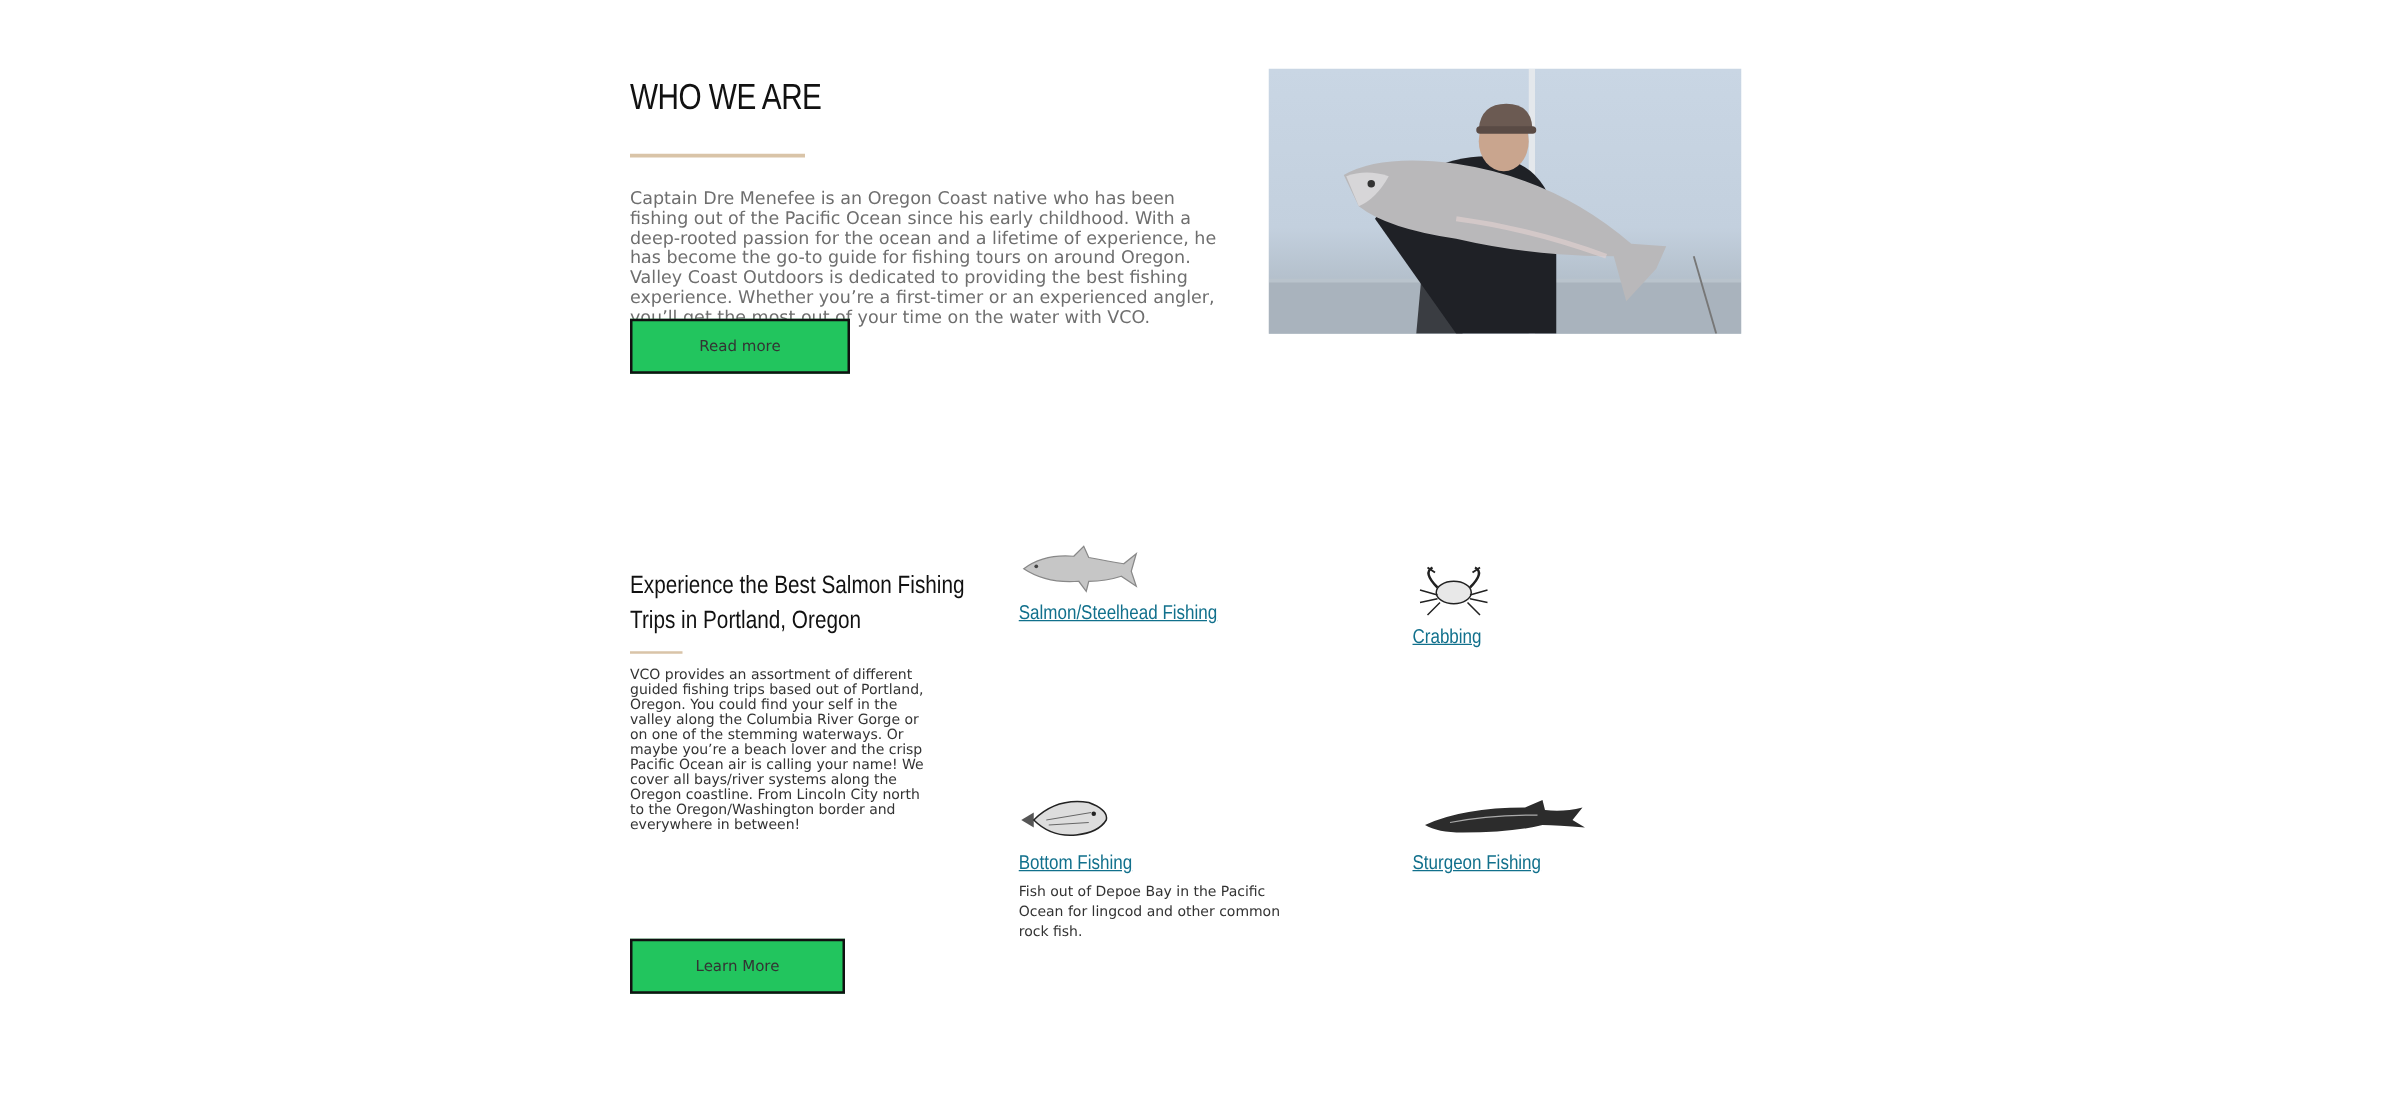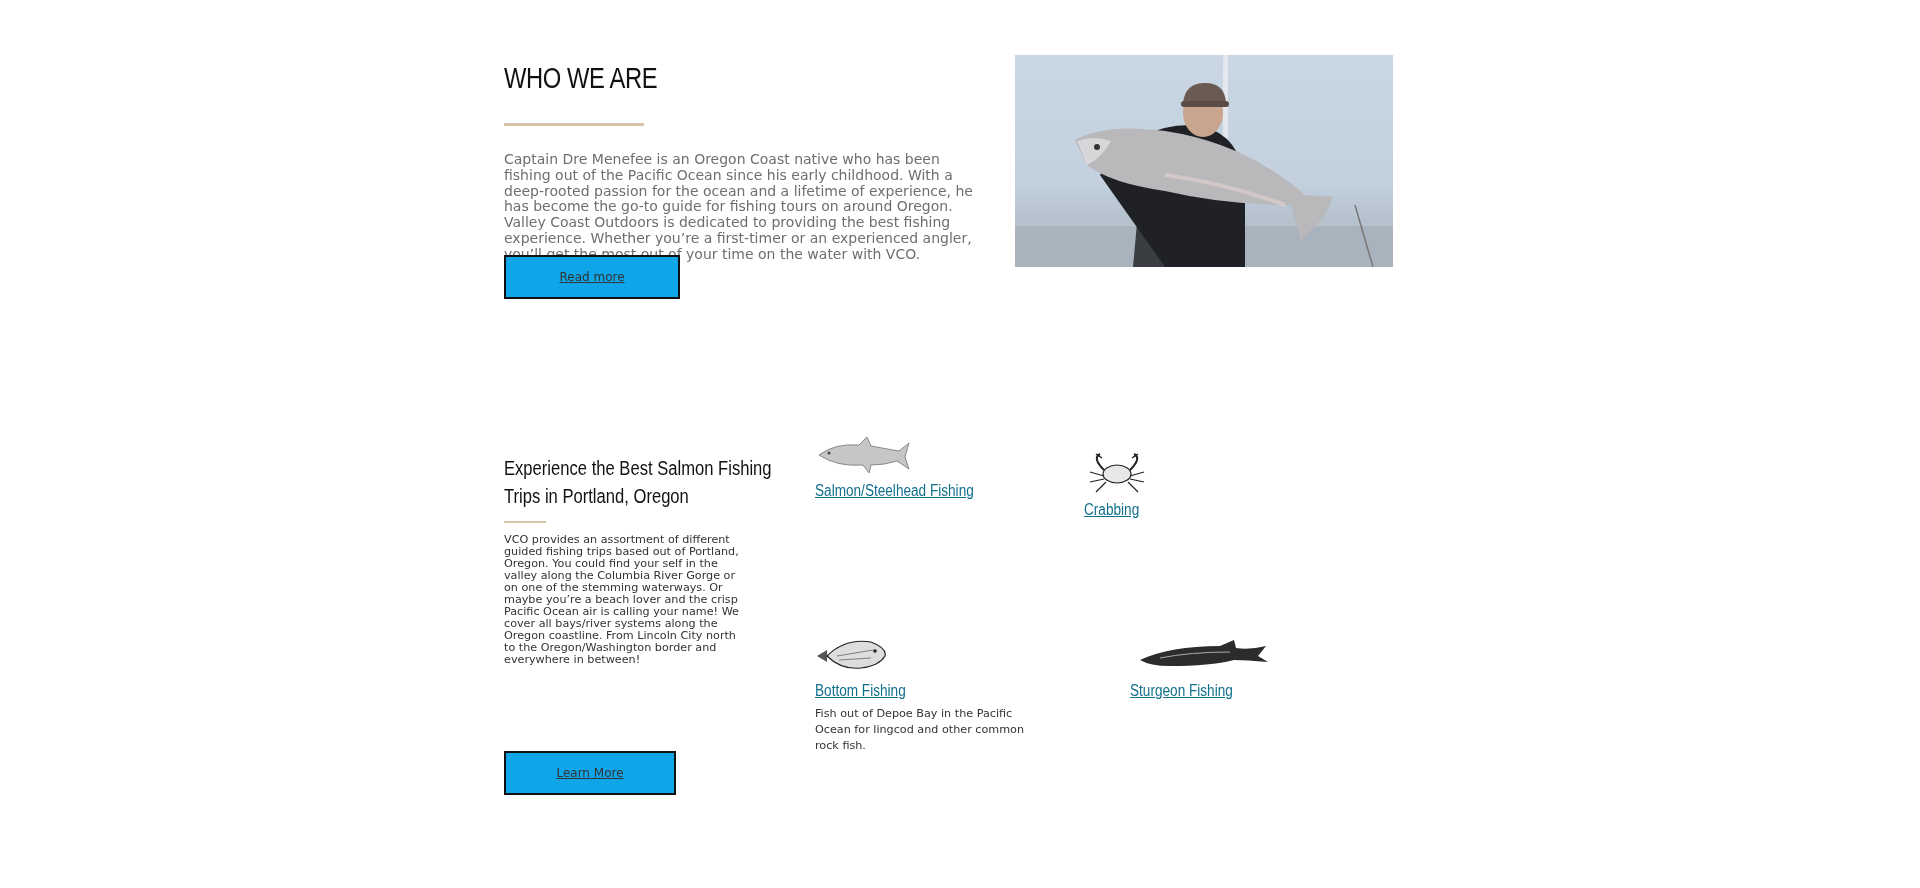--- a/index.html
+++ b/index.html
@@ -6,22 +6,22 @@
     body { width: 1920px; height: 888px; position: relative; overflow: hidden;
            font-family: "DejaVu Sans", sans-serif; color: #2b2b2b; }
     .abs { position: absolute; }
 
     
     .who-title { left: 504px; top: 62px; font-family: "Liberation Sans Narrow", "Liberation Sans", sans-serif;
       font-size: 29px; letter-spacing: -0.5px; color: #111; font-weight: 400; transform: scaleX(0.82); transform-origin: left top; white-space: nowrap; }
     .rule { background: #d9c4a8; height: 3px; }
     .who-rule { left: 504px; top: 123px; width: 140px; }
     .who-text { left: 504px; top: 152px; width: 470px; font-size: 14px; line-height: 15.8px; color: #6e6e6e; }
-    .btn { background: #0ea5e9; border: 2px solid #111; box-sizing: border-box; display: flex; align-items: center; justify-content: center;
-      font-size: 12px; color: #333; cursor: pointer; text-decoration: underline; }
+    .btn { background: #22c55e; border: 2px solid #111; box-sizing: border-box; display: flex; align-items: center; justify-content: center;
+      font-size: 12px; color: #333; cursor: pointer; }
     .read-more { left: 504px; top: 255px; width: 176px; height: 44px; }
     .photo { left: 1015px; top: 55px; width: 378px; height: 212px; overflow: hidden;
       background: linear-gradient(180deg, #c9d6e4 0%, #c3d0de 60%, #b5c1cd 78%, #aab4bf 100%); }
 
     
     .exp-title { left: 504px; top: 454px; font-family: "Liberation Sans Narrow", "Liberation Sans", sans-serif;
       font-size: 20px; line-height: 28px; color: #111; transform: scaleX(0.83); transform-origin: left top; width: 330px; }
     .exp-rule { left: 504px; top: 521px; width: 42px; height: 2px; }
     .exp-text { left: 504px; top: 534px; width: 235px; font-size: 11.2px; line-height: 12px; color: #333; }
     .learn-more { left: 504px; top: 751px; width: 172px; height: 44px; text-align: right; }
@@ -75,21 +75,21 @@
   <div class="abs btn learn-more">Learn More</div>
 
   <div class="abs svc" style="left:815px; top:432px;">
     <svg class="svc-icon" width="96" height="42" viewBox="0 0 96 42">
       <path d="M4 22 Q20 10 44 12 L52 4 L56 13 Q72 16 84 18 L94 10 L90 24 L94 36 L82 28 Q70 32 56 32 L54 40 L48 32 Q22 34 4 22 Z" fill="#c6c6c6" stroke="#888" stroke-width="1"></path>
       <circle cx="14" cy="20" r="1.5" fill="#444"></circle>
     </svg>
     <a class="svc-link">Salmon/Steelhead Fishing</a>
   </div>
 
-  <div class="abs svc" style="left:1084px; top:451px;">
+  <div class="abs svc" style="left:1130px; top:451px;">
     <svg class="svc-icon" width="66" height="42" viewBox="0 0 66 42">
       <ellipse cx="33" cy="22" rx="14" ry="9" fill="#e8e8e8" stroke="#222" stroke-width="1.2"></ellipse>
       <path d="M20 18 Q8 6 16 2 M46 18 Q58 6 50 2" stroke="#222" stroke-width="2" fill="none"></path>
       <path d="M12 2 L18 6 M54 2 L48 6" stroke="#222" stroke-width="1.5"></path>
       <path d="M20 24 L6 20 M20 27 L6 30 M22 30 L12 40 M46 24 L60 20 M46 27 L60 30 M44 30 L54 40" stroke="#222" stroke-width="1.2"></path>
     </svg>
     <a class="svc-link">Crabbing</a>
   </div>
 
   <div class="abs svc" style="left:815px; top:632px;">

